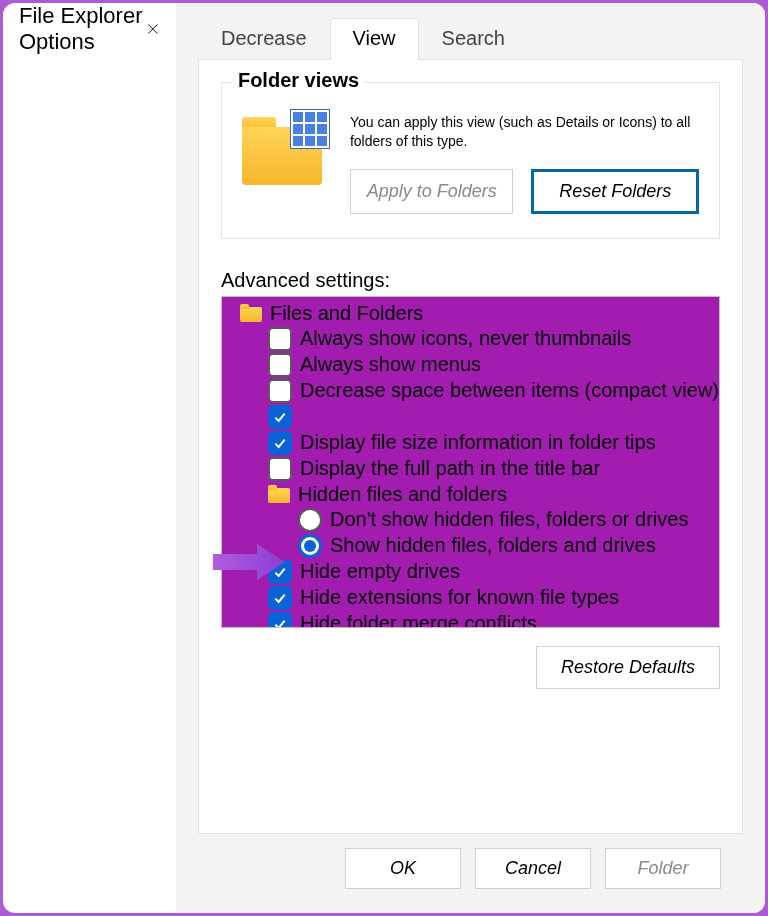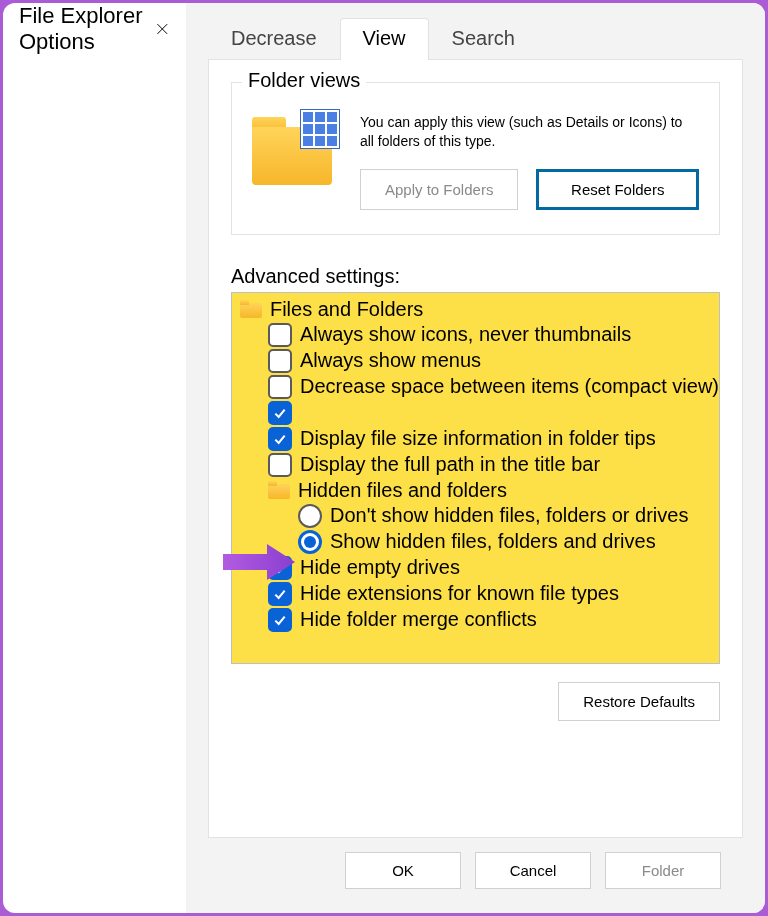--- a/index.html
+++ b/index.html
@@ -77,20 +77,21 @@
     padding: 30px 20px 24px 20px;
     margin-top: 0;
   }
   .group-legend {
     position: absolute;
     top: -14px;
     left: 10px;
     background: #fff;
     padding: 0 6px;
     font-size: 20px;
+    font-weight: bold;
   }
   .folderviews-row {
     display: flex;
     align-items: flex-start;
     gap: 24px;
   }
   .folder-icon { width: 84px; height: 72px; position: relative; flex-shrink: 0; }
   .folder-body {
     position: absolute; left: 0; bottom: 0;
     width: 80px; height: 58px;
@@ -109,39 +110,40 @@
     background: #fff; border:1px solid #3a66c3;
     display:grid; grid-template-columns:repeat(3,1fr); grid-template-rows:repeat(3,1fr);
     gap:2px; padding:2px;
   }
   .folder-grid div { background:#4a7fe6; }
   .fv-right { flex:1; display:flex; flex-direction:column; gap:18px; }
   .fv-desc { font-size:14px; line-height:1.35; }
   .fv-buttons { display:flex; gap:18px; }
   .btn {
     font-family: inherit;
-    font-size: 15px;
+    font-size: 18px;
     padding: 9px 0;
     background: #fff;
     border: 1px solid #d0d0d0;
     cursor: pointer;
     text-align:center;
+    font-style:italic;
   }
   .btn.disabled { color:#8a8a8a; cursor:default; }
   .btn.accent { border:3px solid #0369a1; color:#000; }
   .fv-buttons .btn { flex:1; }
 
   .adv-label { margin-top: 30px; font-size:20px; }
   .adv-box {
     border:1px solid #bfbfbf;
     margin-top:4px;
-    height: 372px;
+    height: 332px;
     overflow-y: scroll;
-    background:#fde047;
-    padding:4px 0 0 4px;
+    background:#a21caf;
+    padding:4px 0 0 14px;
   }
   
   .adv-box::-webkit-scrollbar { width:18px; }
   .adv-box::-webkit-scrollbar-track { background:#f0f0f0; }
   .adv-box::-webkit-scrollbar-thumb { background:#9a9a9a; border-radius:2px; border:2px solid #f0f0f0; }
 
   .tree-row {
     display:flex; align-items:center; gap:8px;
     padding: 1px 0 1px 0;
     font-size:20px;

